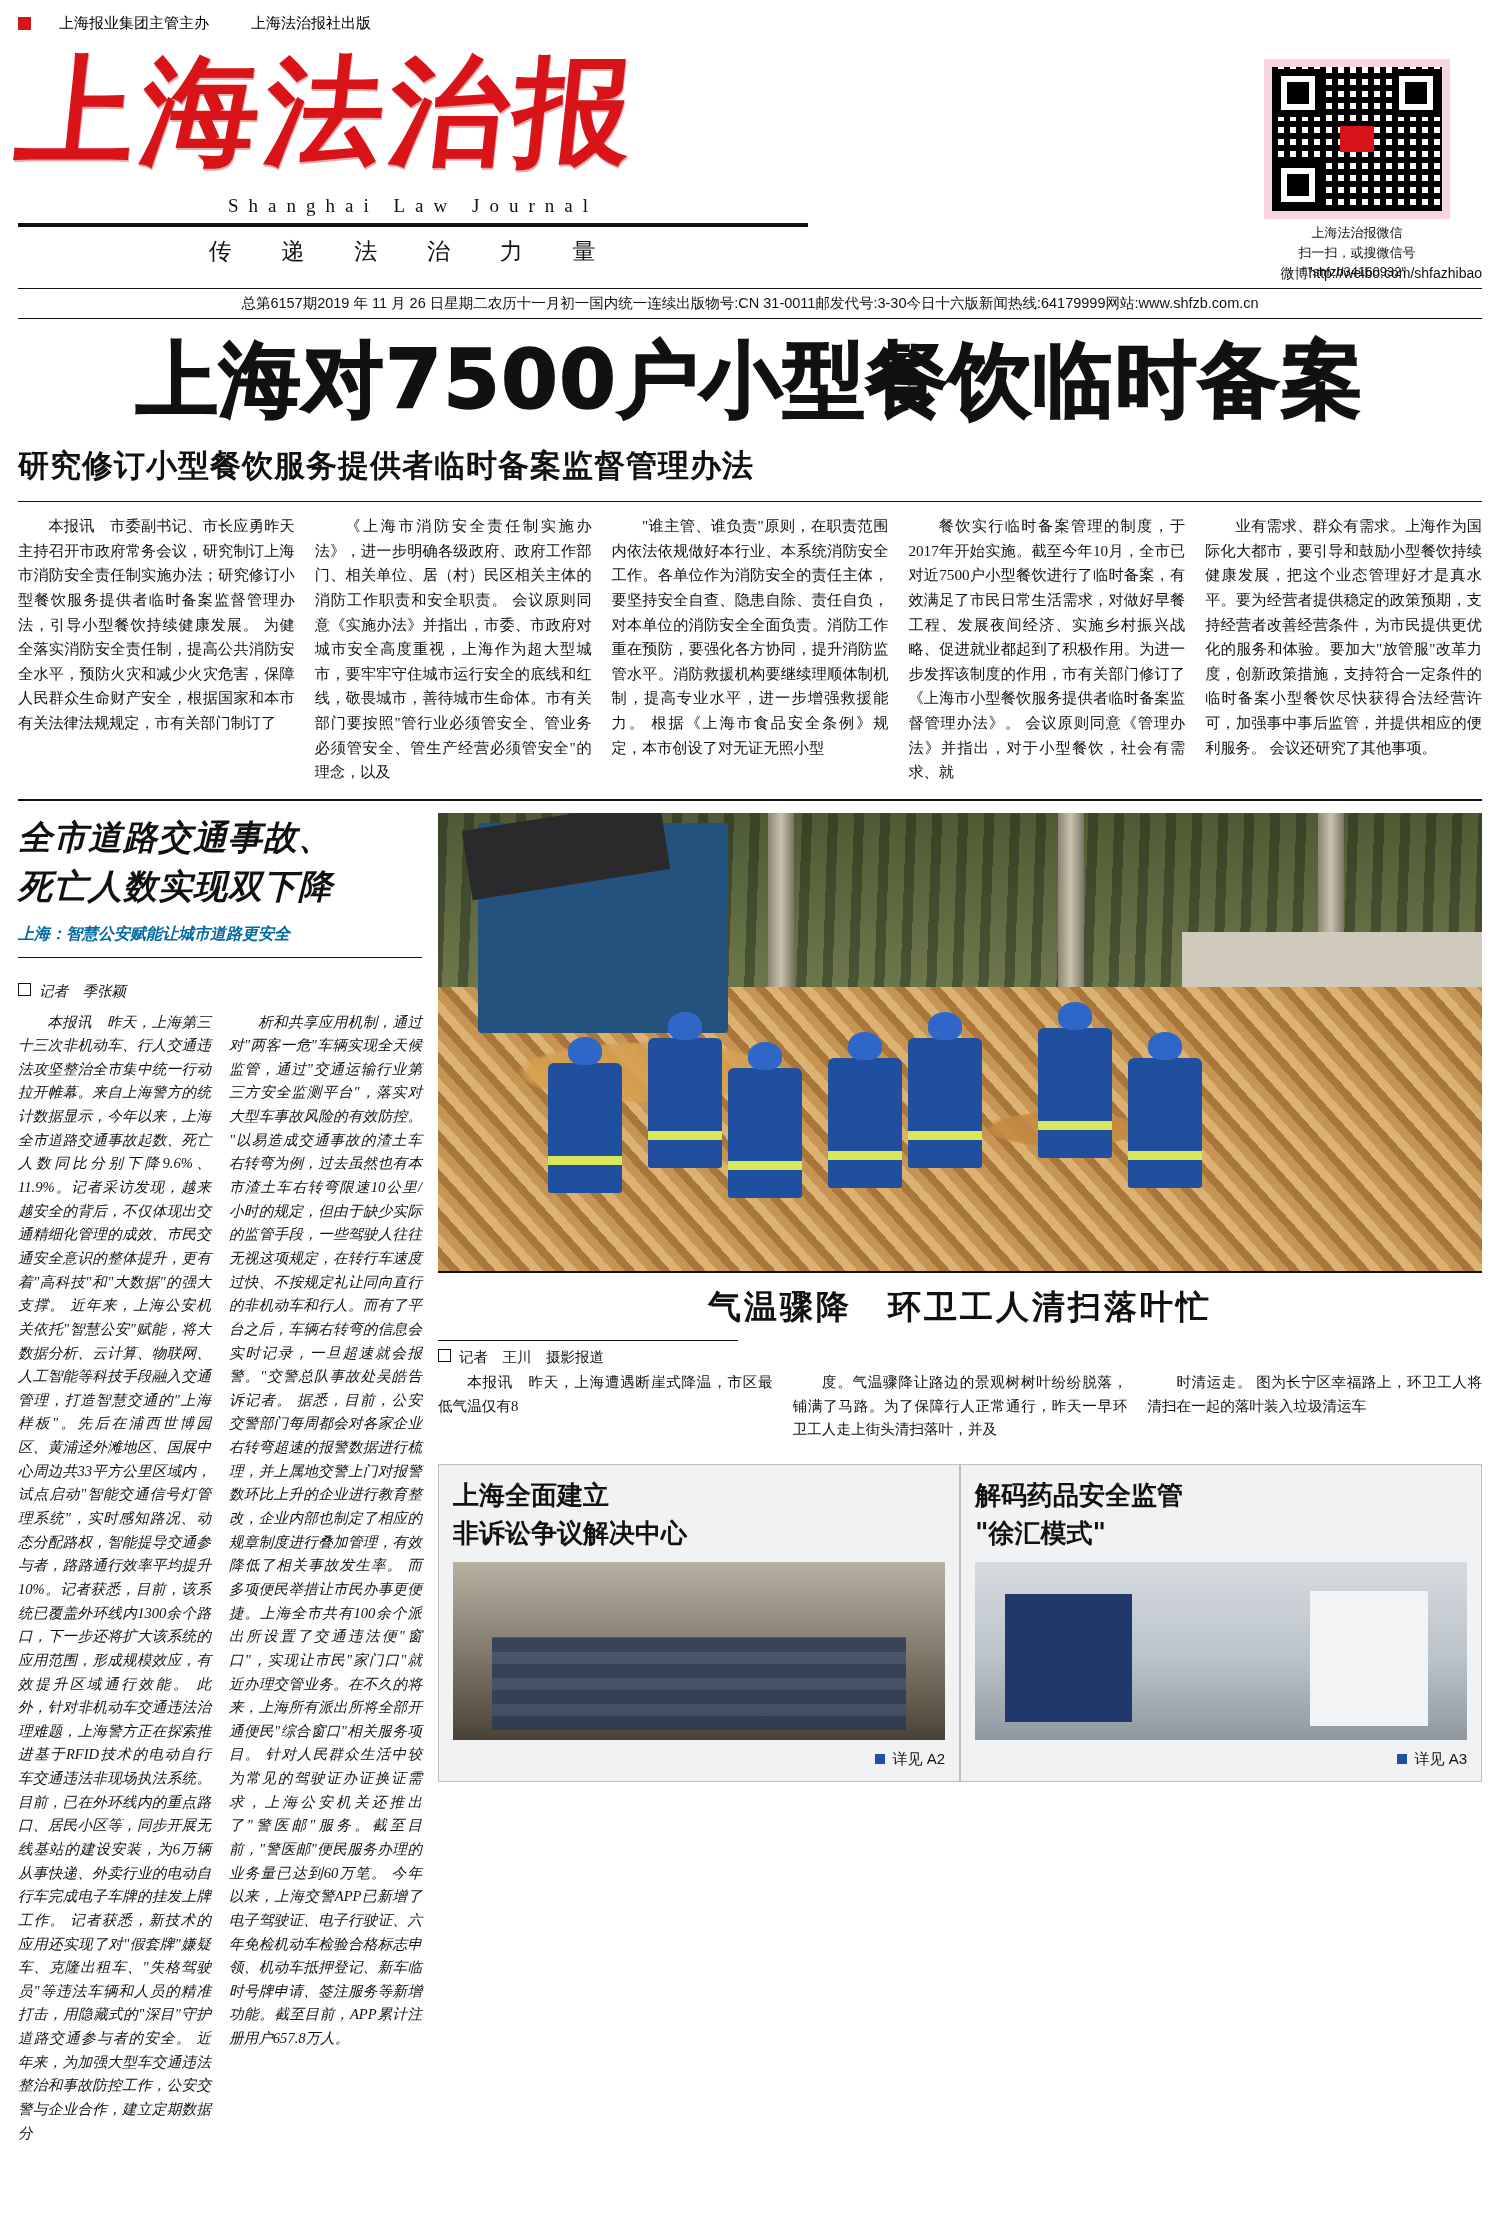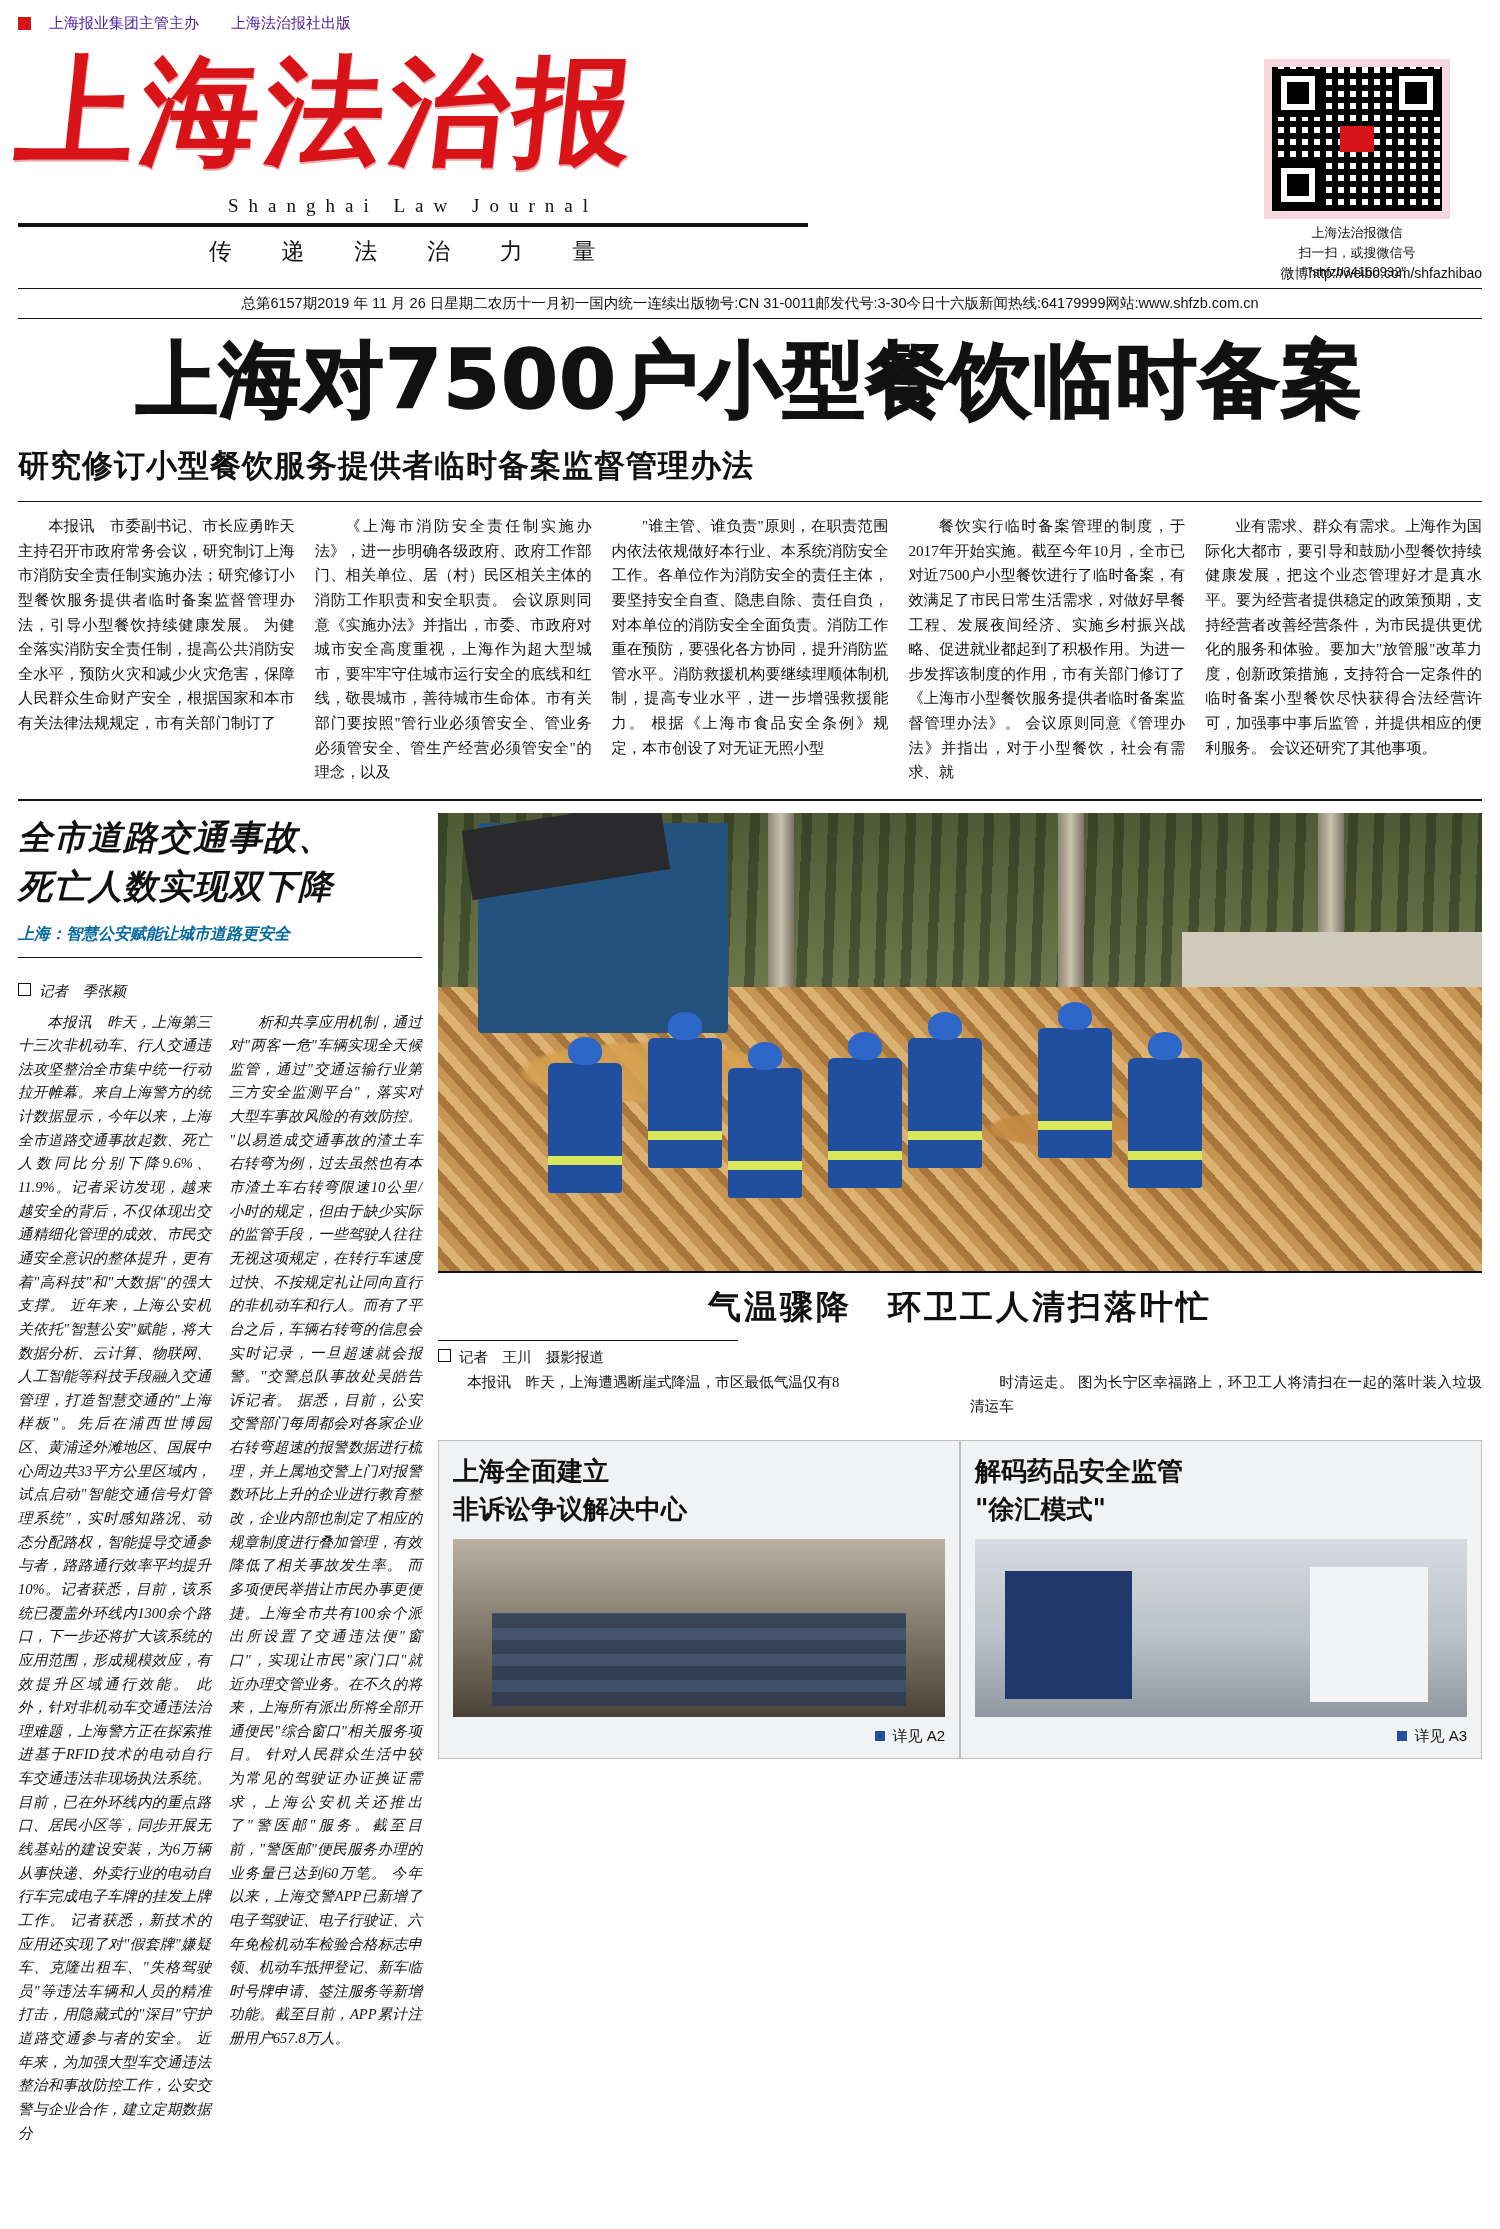--- a/index.html
+++ b/index.html
@@ -6,21 +6,21 @@
   body{
     width:1500px;height:2229px;background:#ffffff;
     font-family:"Liberation Serif","DejaVu Serif",serif;
     color:#111;
     -webkit-font-smoothing:antialiased;
   }
   .page{position:relative;width:1500px;height:2229px;padding:0;box-sizing:border-box;}
   .inner{position:absolute;left:18px;top:14px;width:1464px;}
 
   
-  .topbar{display:flex;align-items:center;gap:18px;font-family:Liberation Mono, monospace;font-size:15px;color:#4c1d95;}
+  .topbar{display:flex;align-items:center;gap:28px;font-family:Liberation Mono, monospace;font-size:15px;color:#000000;}
   .redsq{width:13px;height:13px;background:#d61518;display:inline-block;}
   .topbar .t2{margin-left:14px;}
 
   
   .masthead{position:relative;margin-top:4px;height:245px;}
   .logo-wrap{position:absolute;left:0;top:0;width:860px;}
   .logo{
     font-family:"DejaVu Serif",serif;
     font-size:118px;font-weight:bold;color:#d81419;
     letter-spacing:6px;line-height:1.25;
@@ -285,20 +285,23 @@
       <div class="photo-cap">
         <h2>气温骤降　环卫工人清扫落叶忙</h2>
         <div class="cap-byline">
           <span class="box" style="display:inline-block;width:11px;height:11px;border:1px solid #111;margin-right:8px;"></span><span>记者　王川　摄影报道</span>
         </div>
         <div class="cap-cols">
           <div class="cc">
                 <p>本报讯　昨天，上海遭遇断崖式降温，市区最低气温仅有8</p>
               </div>
           <div class="cc">
+                <p>度。气温骤降让路边的景观树树叶纷纷脱落，铺满了马路。为了保障行人正常通行，昨天一早环卫工人走上街头清扫落叶，并及</p>
+              </div>
+          <div class="cc">
                 <p>时清运走。
 
 图为长宁区幸福路上，环卫工人将清扫在一起的落叶装入垃圾清运车</p>
               </div>
         </div>
       </div>
 
       <div class="promos">
         <div class="promo">
           <h3>

